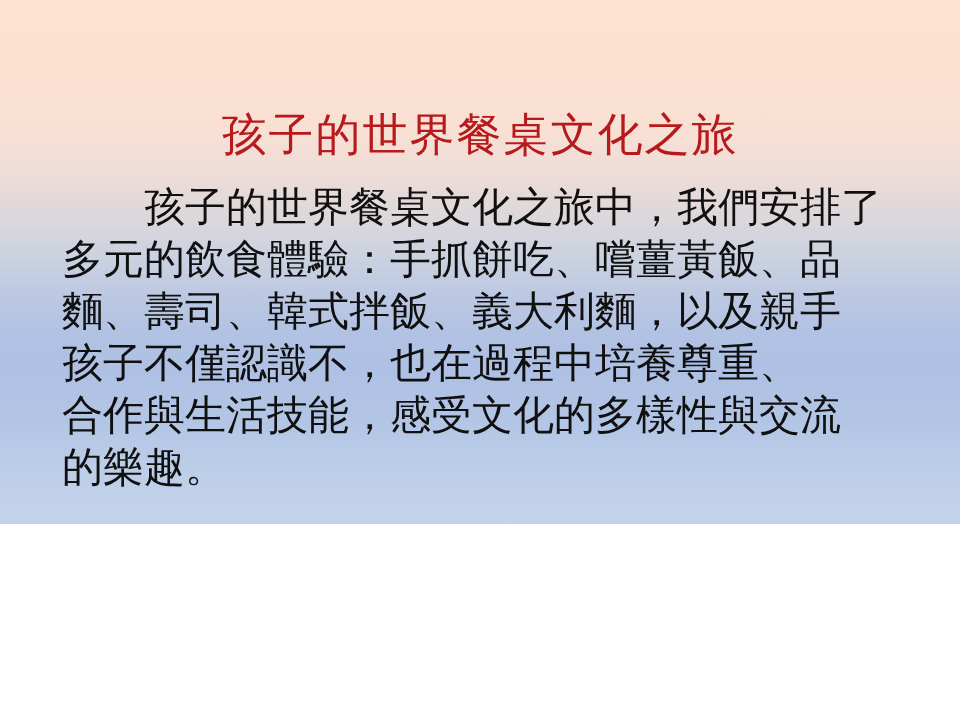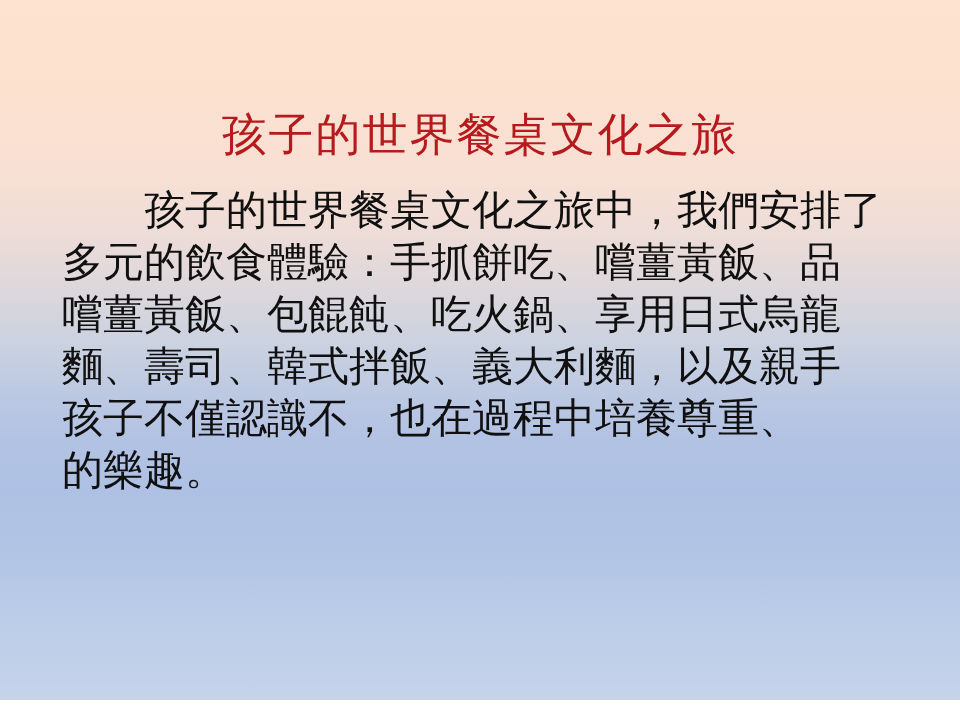--- a/index.html
+++ b/index.html
@@ -5,21 +5,21 @@
 <style>
   html, body {
     margin: 0;
     padding: 0;
     background: #ffffff;
   }
 
   #slide {
     position: relative;
     width: 960px;
-    height: 700px;
+    height: 524px;
     overflow: hidden;
     box-sizing: border-box;
     
     background: linear-gradient(
       to bottom,
       #fde3d0 0%,
       #fce1cf 12%,
       #f8e0d4 25%,
       #ecdcd8 34%,
       #d9d6dc 43%,
@@ -52,21 +52,21 @@
     position: absolute;
     left: 62px;
     top: 184px;
     width: 836px;
     color: #101010;
     font-size: 41px;
     line-height: 52px;
     letter-spacing: 0px;
     text-align: justify;
     text-justify: inter-character;
-    font-family: Liberation Serif, serif;
+    font-family: Liberation Mono, monospace;
   }
 
   
   #slide-body .line {
     display: block;
     white-space: nowrap;
   }
   #slide-body .line.indent {
     padding-left: 2em;
   }
@@ -74,19 +74,19 @@
 </head>
 <body>
 
 <div id="slide">
 
   <div id="slide-title">孩子的世界餐桌文化之旅</div>
 
   <div id="slide-body">
     <span class="line indent" style="letter-spacing: 0px;">孩子的世界餐桌文化之旅中，我們安排了</span>
     <span class="line" style="letter-spacing: 0px;">多元的飲食體驗：手抓餅吃、嚐薑黃飯、品</span>
-    <span class="line" style="letter-spacing: 0px;">嚐薑黃飯、包餛飩、吃火鍋、享用日式烏龍</span>
     <span class="line" style="letter-spacing: 0px;">麵、壽司、韓式拌飯、義大利麵，以及親手</span>
     <span class="line" style="letter-spacing: 0px;">孩子不僅認識不，也在過程中培養尊重、</span>
+    <span class="line" style="letter-spacing: 0px;">合作與生活技能，感受文化的多樣性與交流</span>
     <span class="line">的樂趣。</span>
   </div>
 
 </div>
 
 </body></html>

